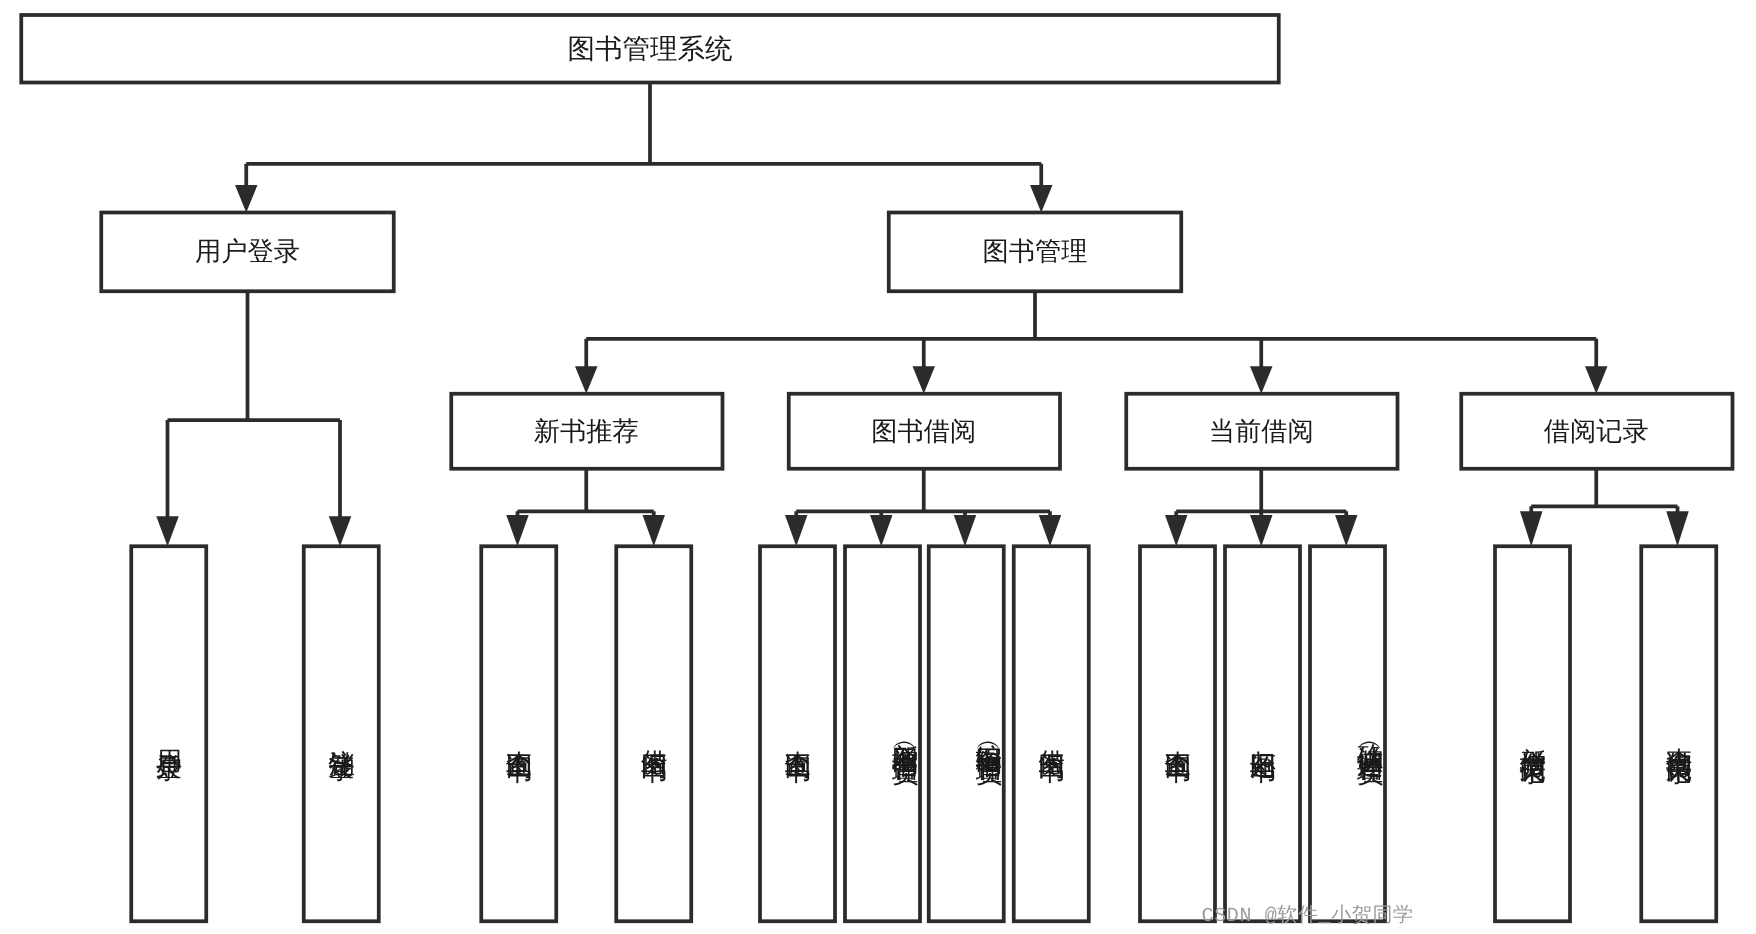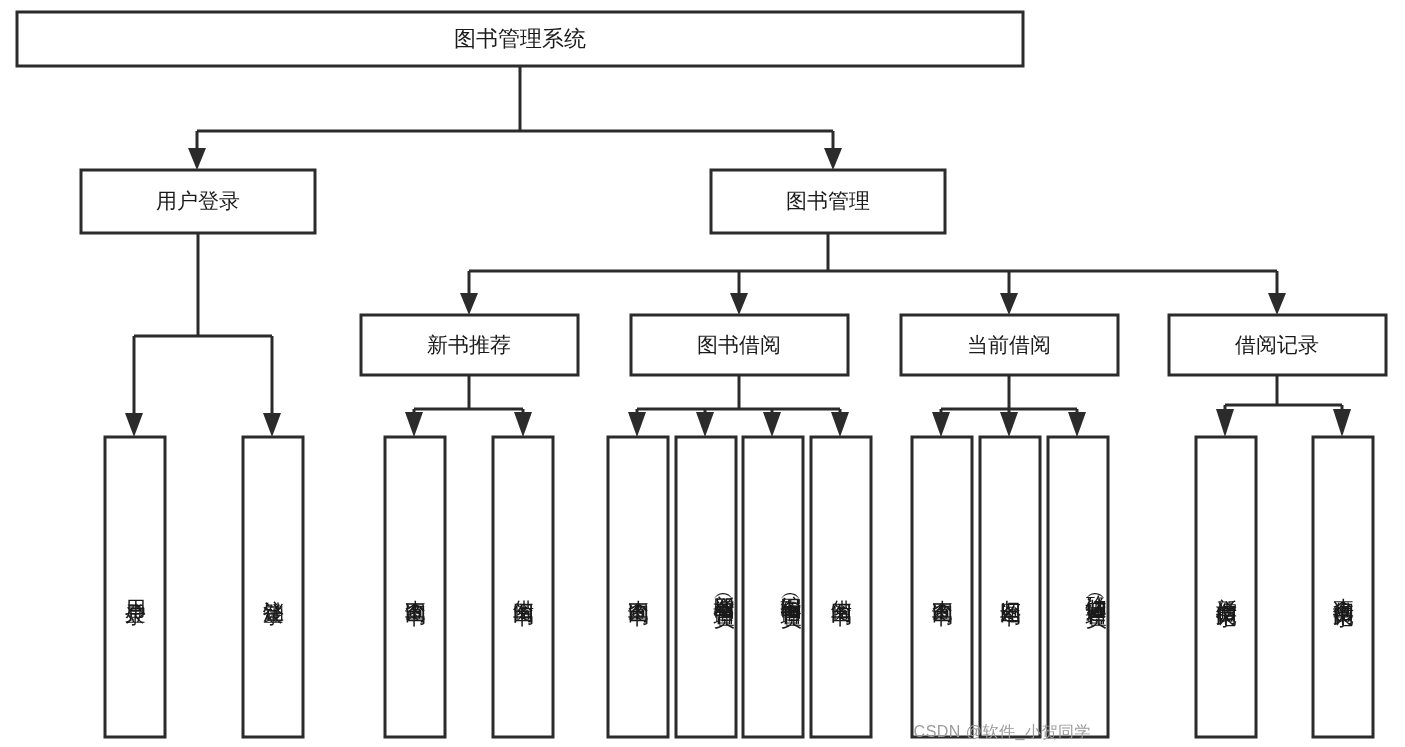--- a/index.html
+++ b/index.html
@@ -12,20 +12,21 @@
     width: 1405px;
     height: 747px;
     overflow: hidden;
     font-family: "DejaVu Sans", "Liberation Sans", sans-serif;
   }
   #diagram-root {
     position: relative;
     width: 1113px;
     height: 747px;
     background: #ffffff;
+    padding-left: 26px;
   }
   svg#diagram-svg {
     position: absolute;
     top: 0;
     left: 0;
     width: 1405px;
     height: 747px;
     display: block;
   }
   .node-rect {
@@ -67,23 +68,23 @@
     font-family: "DejaVu Sans", "Liberation Sans", sans-serif;
     font-size: 21px;
     line-height: 1.18;
     letter-spacing: 2px;
     color: #1a1a1a;
     white-space: nowrap;
     pointer-events: none;
   }
   #watermark {
     position: absolute;
-    right: 22px;
+    right: 8px;
     bottom: 4px;
-    font-family: Liberation Sans, sans-serif;
+    font-family: Liberation Mono, monospace;
     font-size: 16px;
     color: #9b9b9b;
     letter-spacing: 0.5px;
     white-space: nowrap;
   }
 </style>
 </head>
 <body>
 
 <div id="diagram-root">

